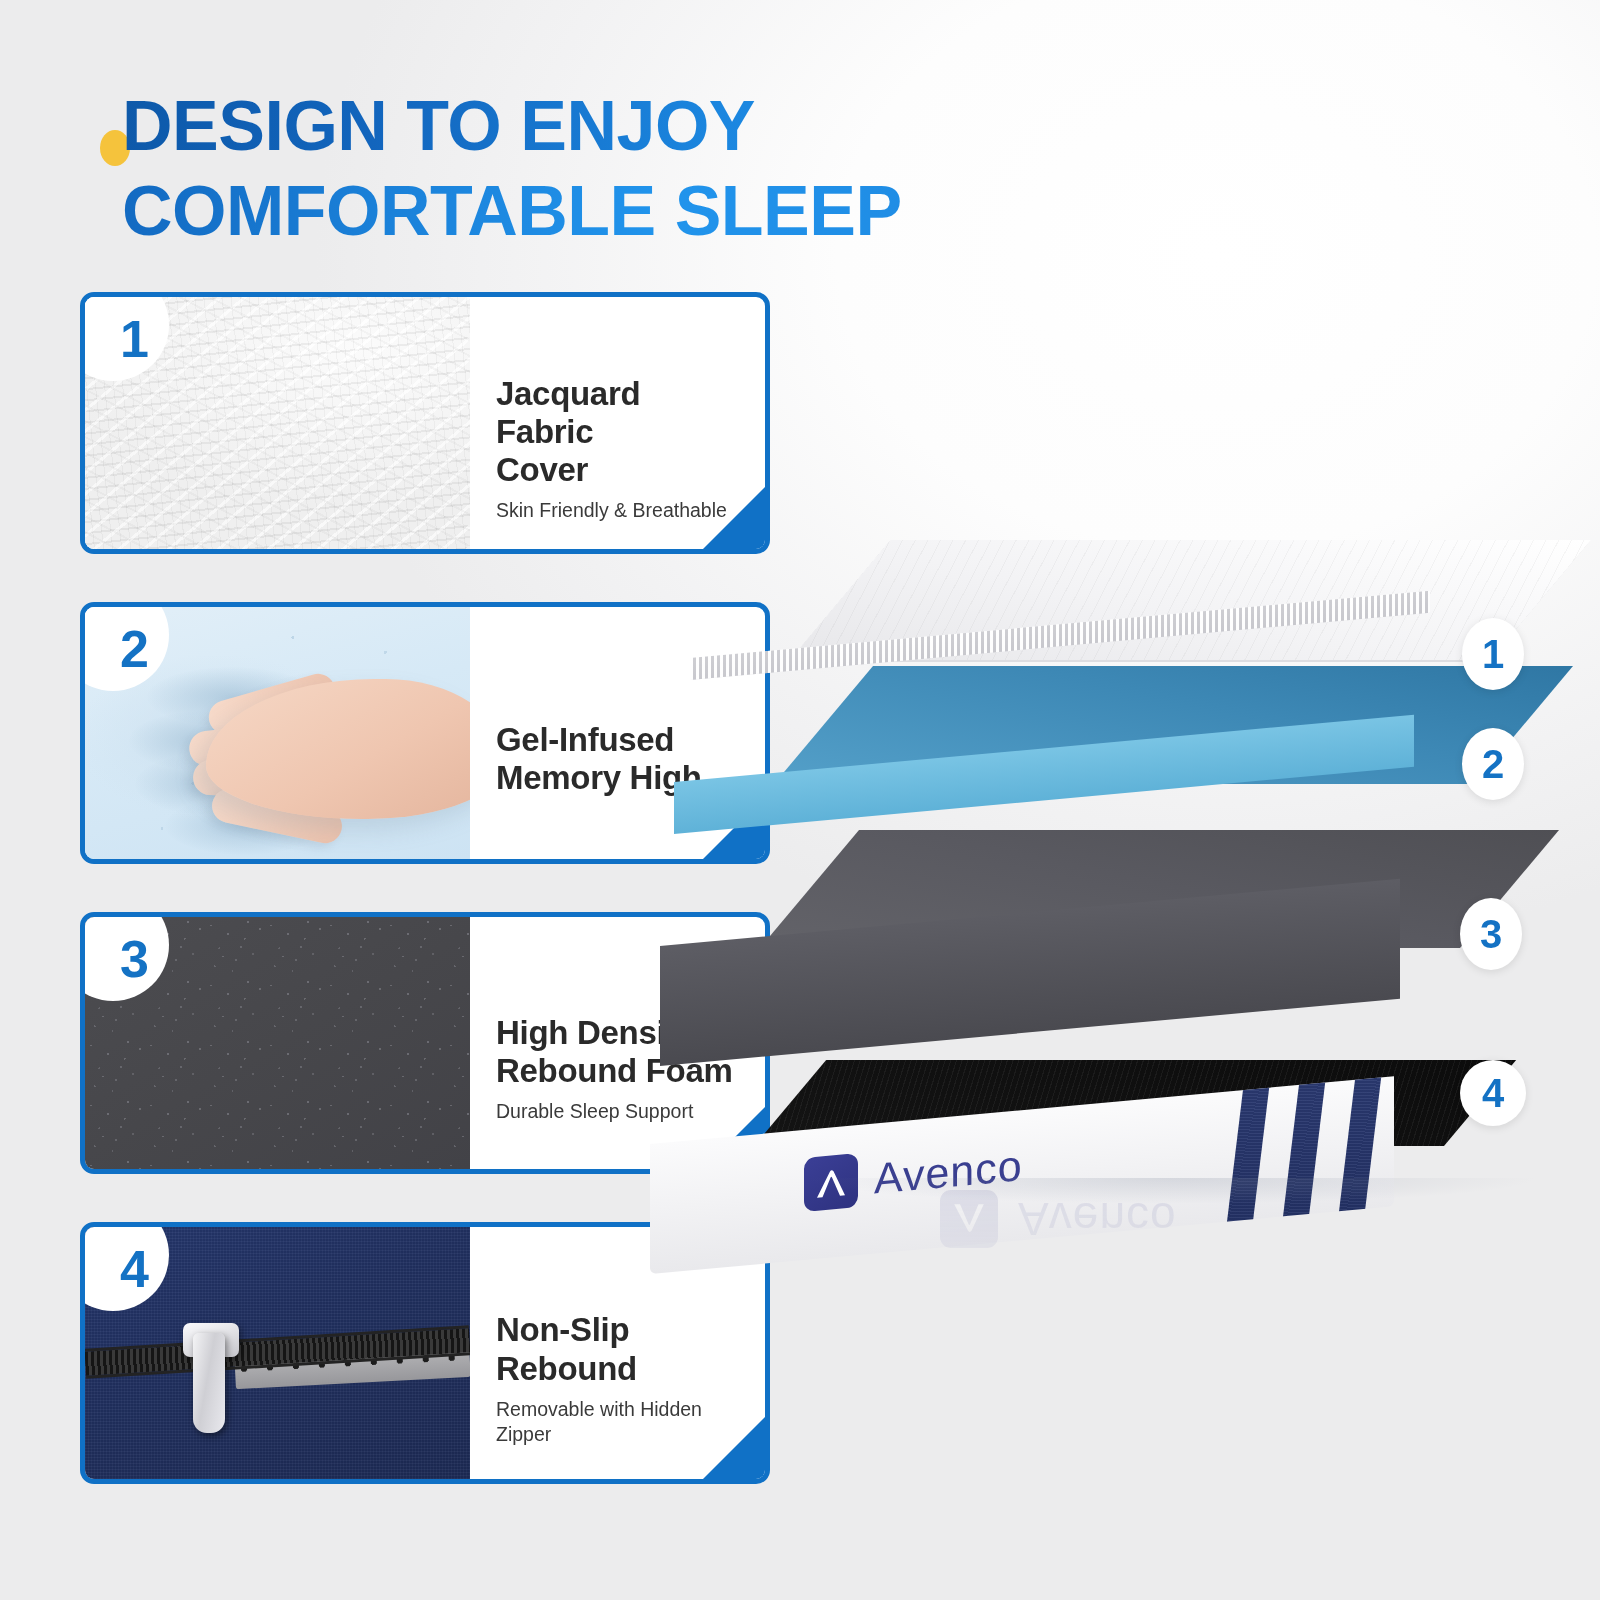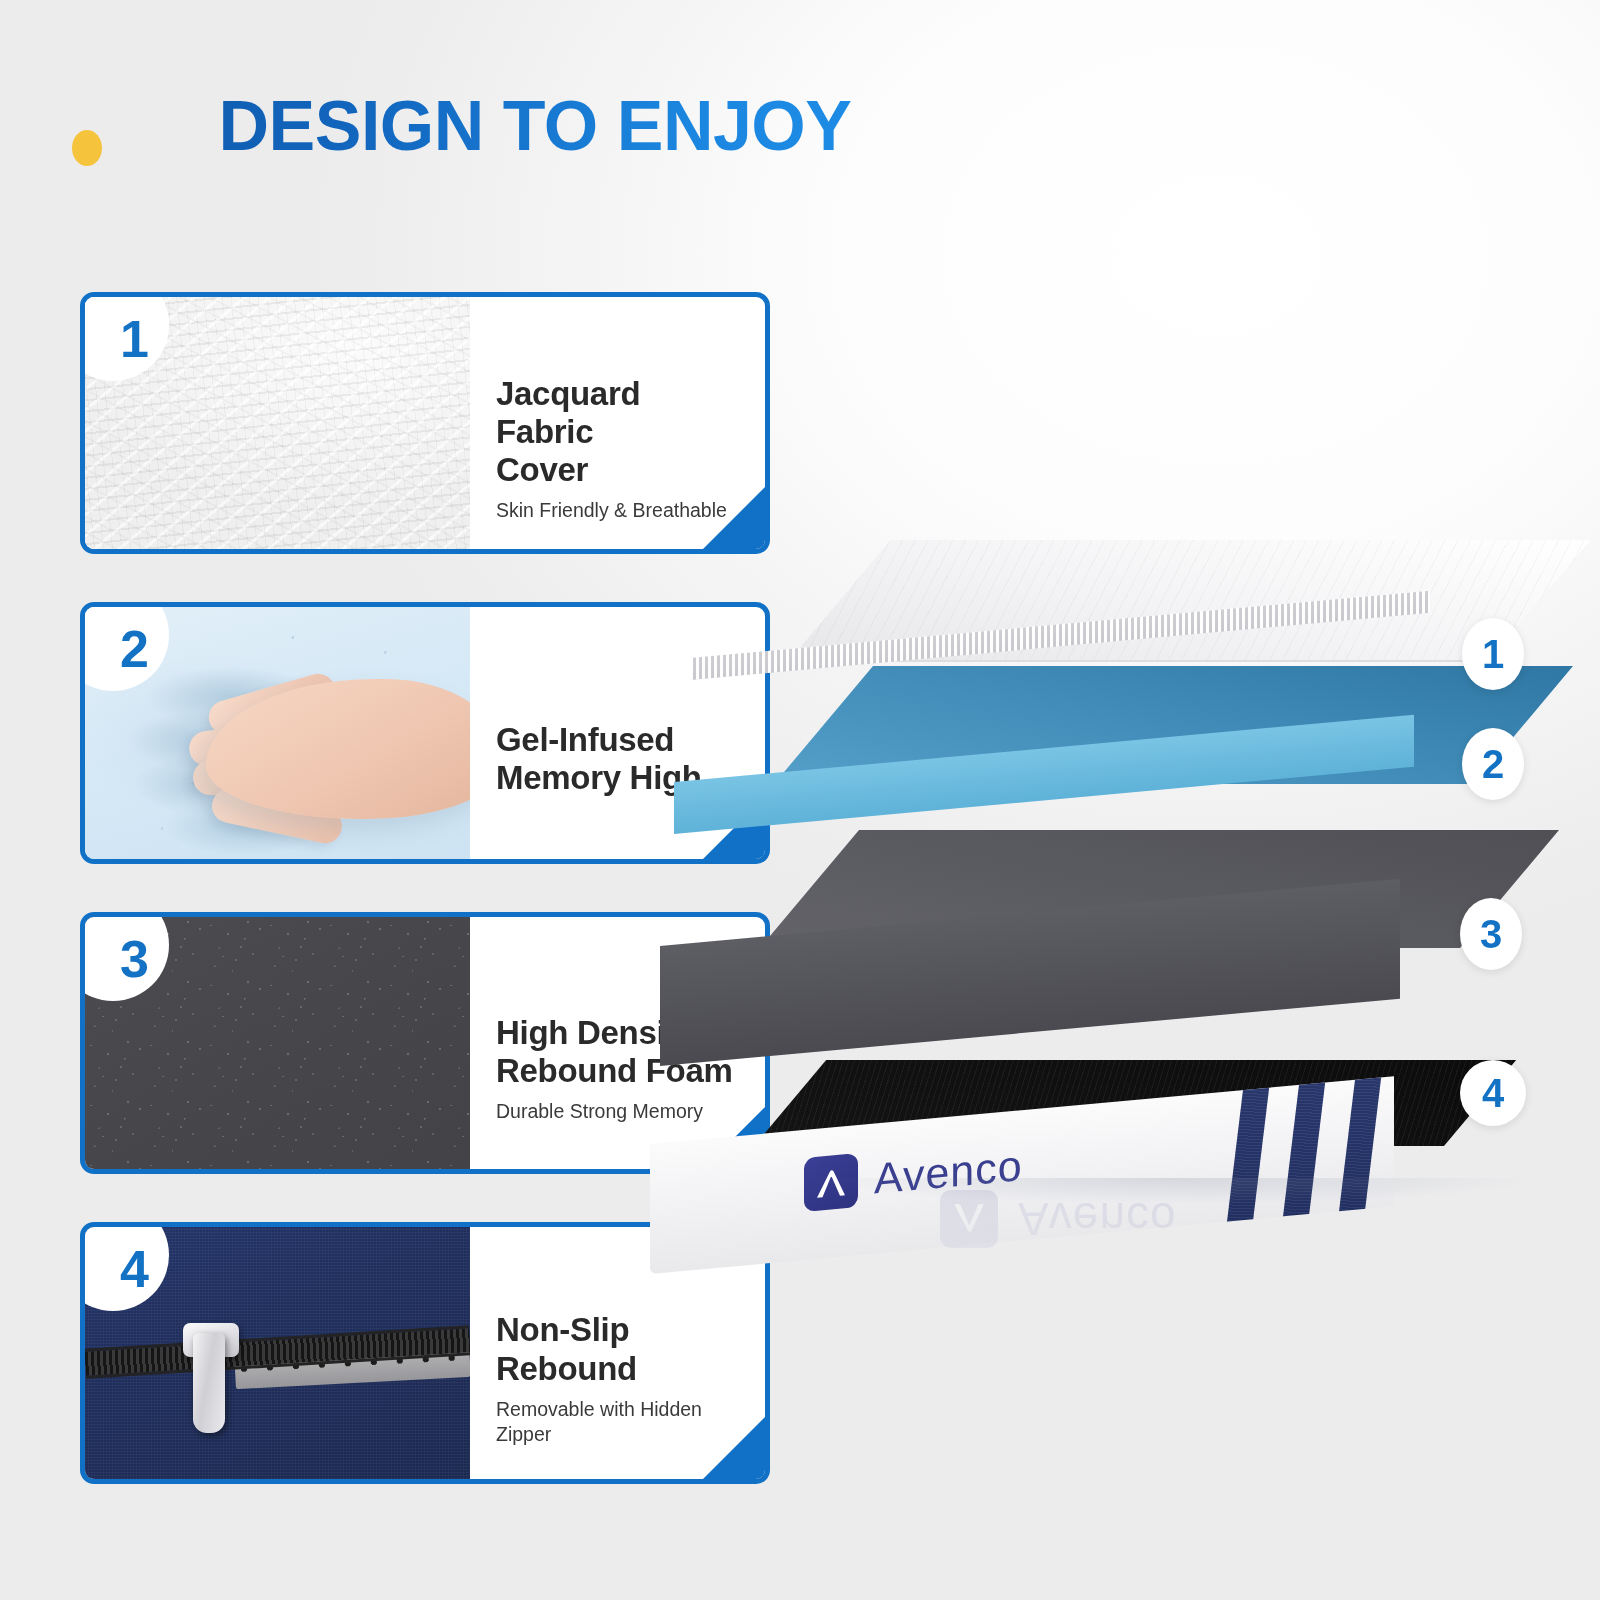--- a/index.html
+++ b/index.html
@@ -6,21 +6,21 @@
   html,body { width:1600px; height:1600px; }
   body{
     font-family:"Liberation Sans", sans-serif;
     background:
       radial-gradient(ellipse 900px 700px at 76% 16%, #ffffff 0%, #fdfdfd 42%, #f2f2f3 78%, #ececed 100%),
       linear-gradient(160deg,#f4f4f5 0%, #fafafa 40%, #f0f0f1 100%);
     overflow:hidden; position:relative;
   }
 
   
-  #title-block{ position:absolute; left:76px; top:92px; width:900px;text-align:center; }
+  #title-block{ position:absolute; left:104px; top:92px; width:900px; }
   .t-line{
     font-weight:700; font-size:70px; line-height:0.98; letter-spacing:-0.5px;
     white-space:nowrap; position:relative;
   }
   #title-line-1{
     background:linear-gradient(95deg,#0d58a8 0%, #1265bd 30%, #1b86df 68%, #1f90ea 100%);
     -webkit-background-clip:text; background-clip:text; color:transparent;
     padding-left:18px;
   }
   #title-line-2{
@@ -305,20 +305,21 @@
     position:absolute; left:800px; top:1178px; width:740px; height:26px;
     background:radial-gradient(ellipse at 50% 0%, rgba(120,130,150,.22), rgba(120,130,150,0) 70%);
   }
 </style>
 </head>
 <body>
 
 <div id="title-block">
   <div class="t-line" id="title-line-1">DESIGN TO ENJOY</div>
   <div id="title-dot"></div>
+  <div class="t-line" id="title-line-2">COMFORTABLE SLEEP</div>
 </div>
 
 <div class="card" id="card-1">
   <div class="card-media m-jacquard"></div>
   <div class="card-body">
     <div class="card-title">Jacquard Fabric
 Cover</div>
     <div class="card-sub">Skin Friendly &amp; Breathable</div>
   </div>
   <div class="corner-tri"></div>
@@ -348,21 +349,21 @@
   <div class="badge">
     <span>2</span>
   </div>
 </div>
 
 <div class="card" id="card-3">
   <div class="card-media m-foam"></div>
   <div class="card-body">
     <div class="card-title">High Density
 Rebound Foam</div>
-    <div class="card-sub">Durable Strong Memory</div>
+    <div class="card-sub">Durable Sleep Support</div>
   </div>
   <div class="corner-tri"></div>
   <div class="badge">
     <span>3</span>
   </div>
 </div>
 
 <div class="card" id="card-4">
   <div class="card-media m-zip">
     <div class="weave"></div>

